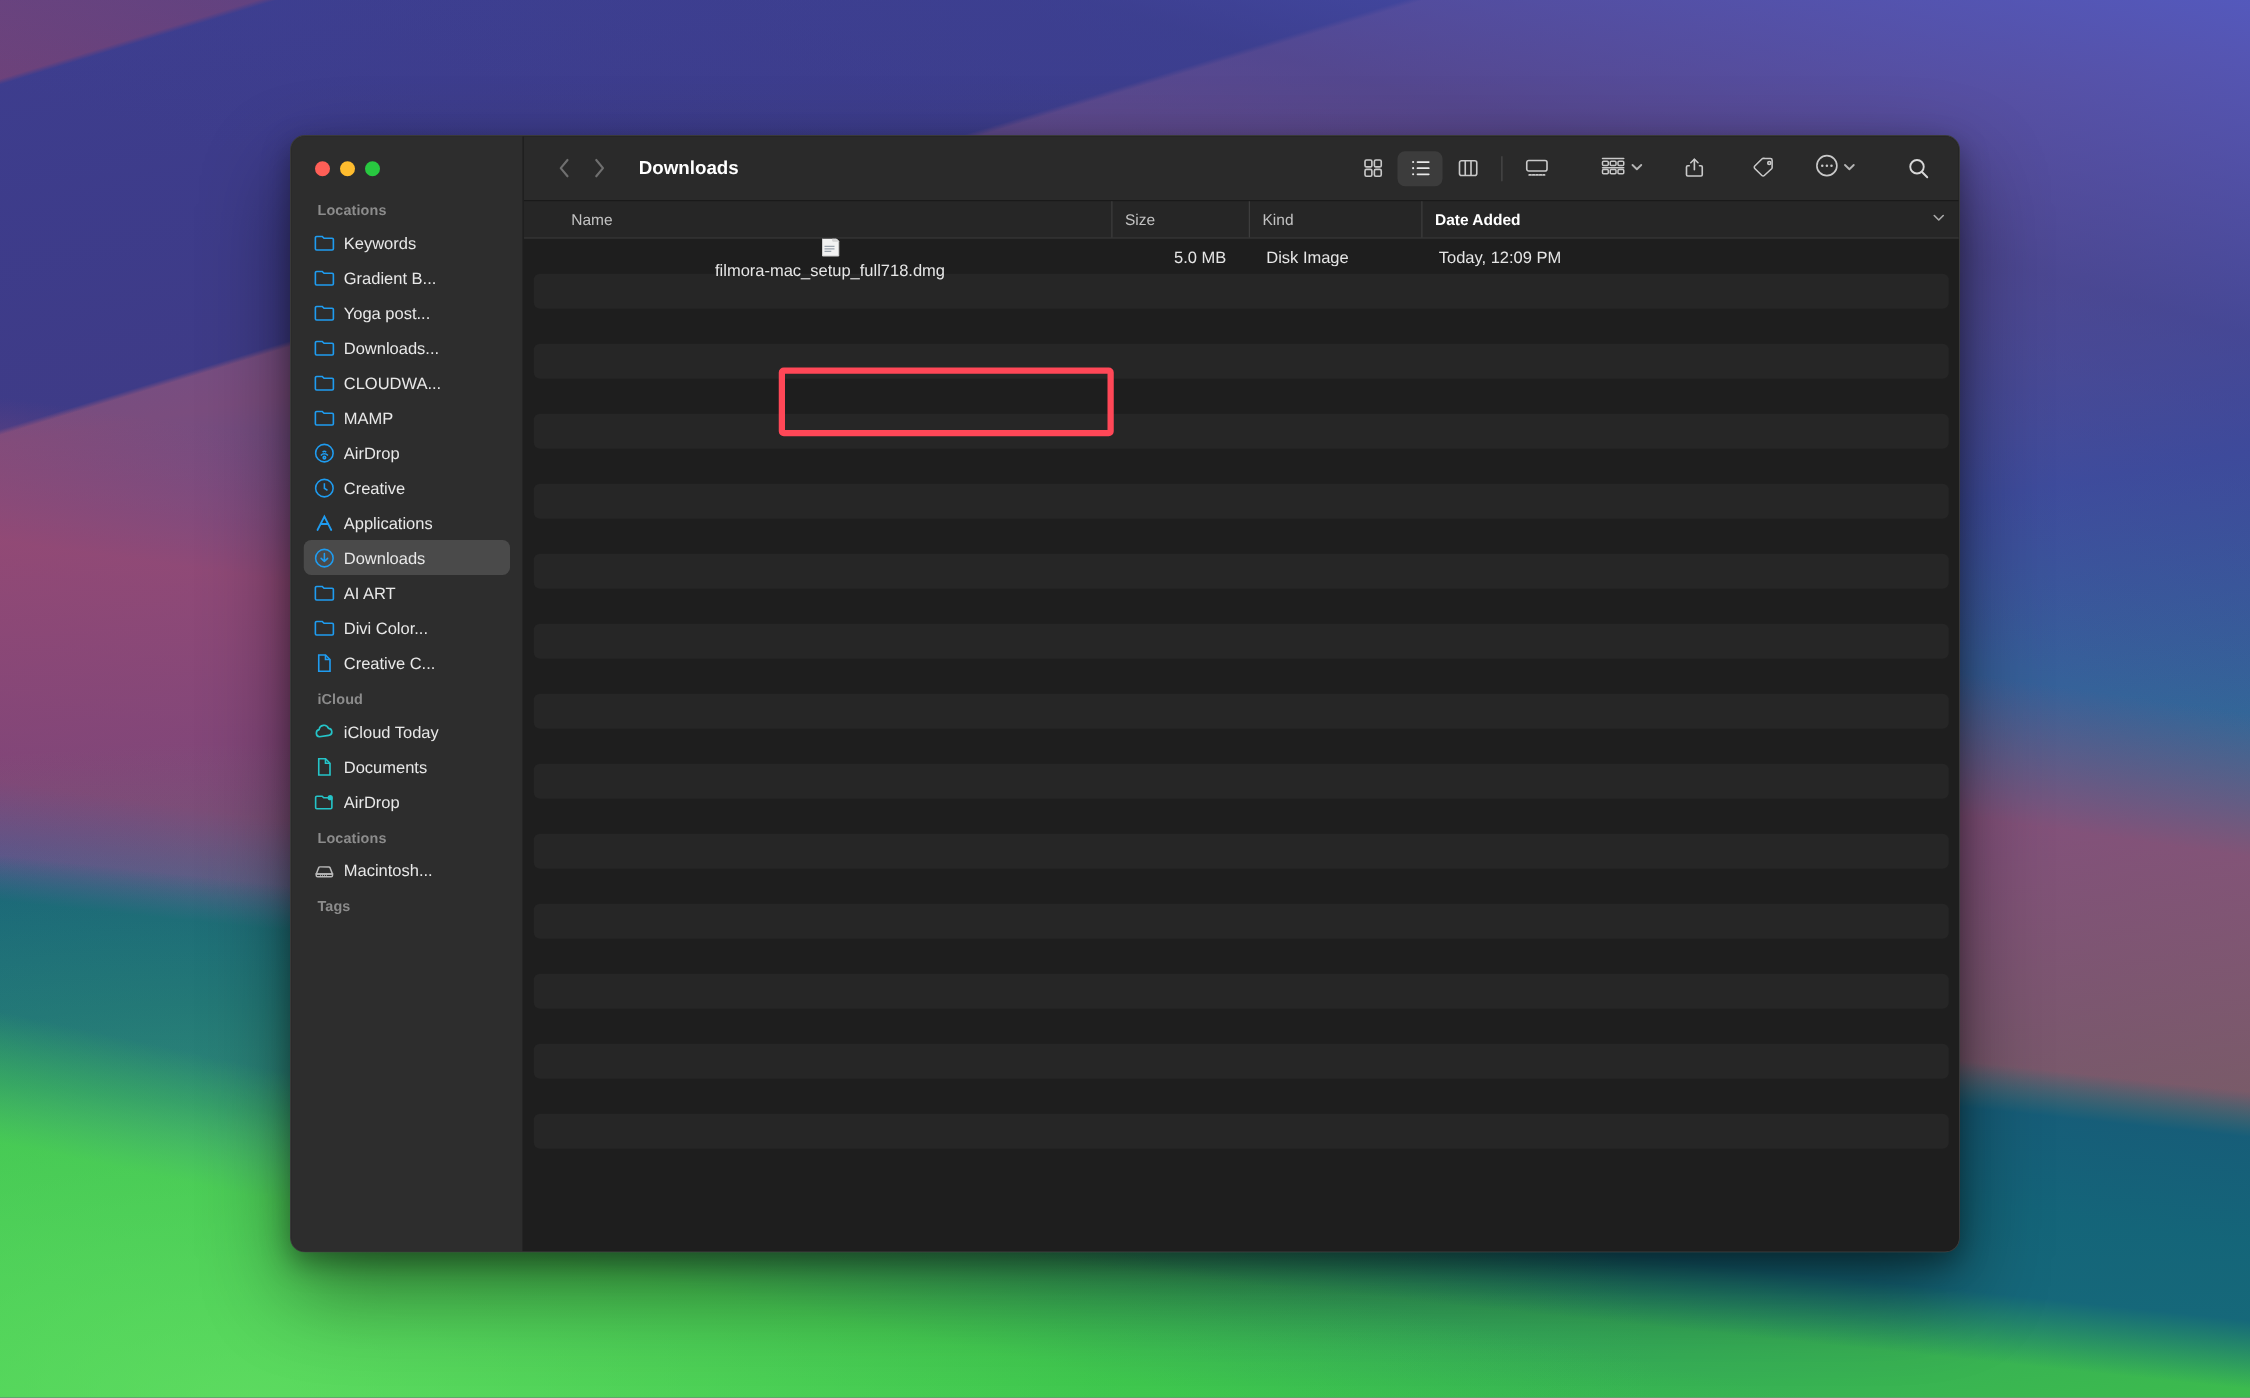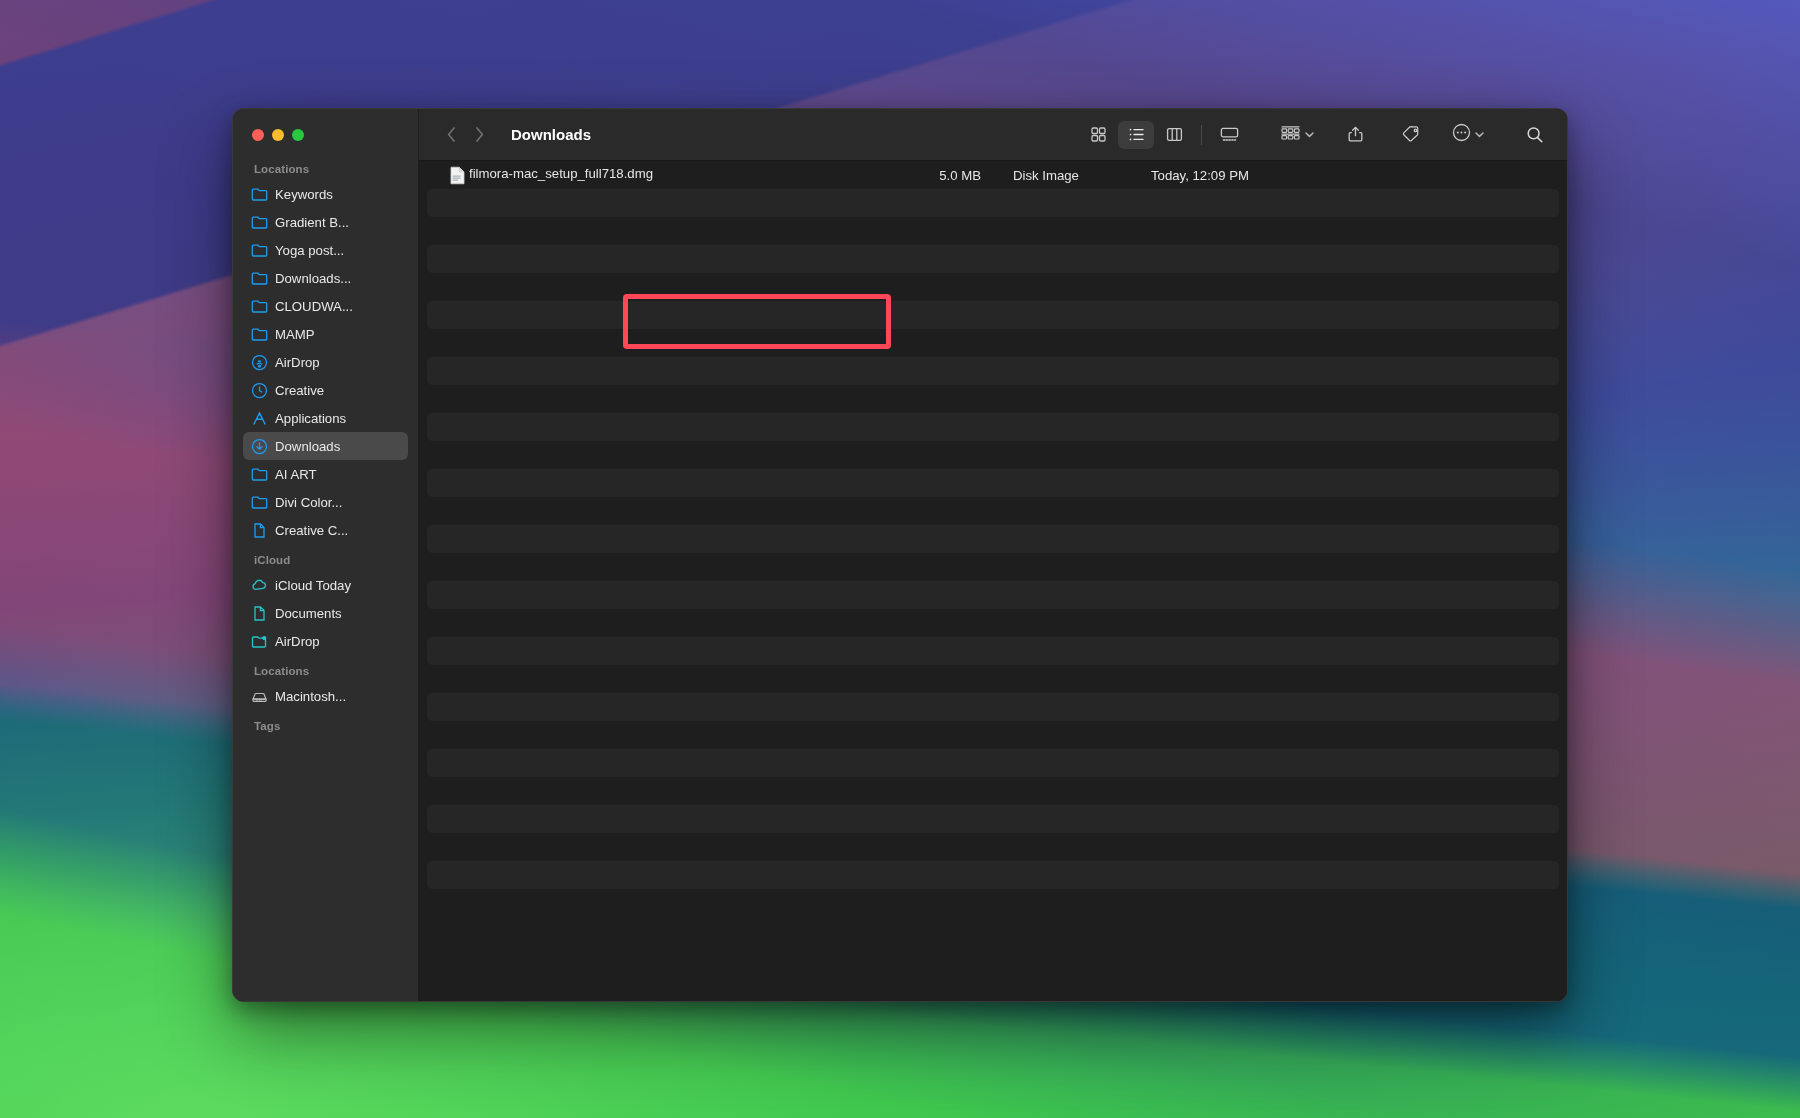--- a/index.html
+++ b/index.html
@@ -214,21 +214,21 @@
   }
   .row {
     height: 28px;
     display: flex; align-items: center;
     border-radius: 5px;
     font-size: 13.2px;
     color: #e6e6e6;
   }
   .row.stripe { background: #262626; }
   .cell { padding: 0 10px; white-space: nowrap; overflow: hidden; }
-  .cell-name { width: 462px; display: flex; gap: 3px; padding-left: 22px; }
+  .cell-name { width: 462px; display: flex; align-items: center; gap: 3px; padding-left: 22px; flex-direction: column; }
   .cell-size { width: 110px; text-align: right; padding-right: 18px; display: block; }
   .cell-kind { width: 138px; padding-left: 14px; }
   .cell-date { flex: 1; padding-left: 14px; }
   .file-icon { width: 17px; height: 19px; flex: 0 0 17px; display: block; }
 
   
   #highlight-box {
     position: absolute;
     left: 390px; top: 185px;
     width: 268px; height: 55px;
@@ -549,20 +549,39 @@
         <span class="tb-gap-lg"></span>
 
         <span class="tb-btn">
           <svg width="20" height="20" viewBox="0 0 20 20" fill="none" stroke="#d8d8d8" stroke-width="1.5" stroke-linecap="round">
             <circle cx="8.6" cy="8.4" r="5.4"></circle>
             <path d="M12.6 12.6l4.2 4.2"></path>
           </svg>
         </span>
       </div>
 
+      <div id="col-header">
+        <div class="col col-name">
+          <span>Name</span>
+        </div>
+        <div class="col col-size">
+          <span>Size</span>
+        </div>
+        <div class="col col-kind">
+          <span>Kind</span>
+        </div>
+        <div class="col col-date">
+          <span>Date Added</span>
+          <span>
+            <svg width="12" height="12" viewBox="0 0 12 12" fill="none" stroke="#a9a9a9" stroke-width="1.3" stroke-linecap="round" stroke-linejoin="round">
+              <path d="M2.4 4.4L6 8l3.6-3.6"></path>
+            </svg>
+          </span>
+        </div>
+      </div>
 
       <div id="file-list">
 
         <div class="row">
           <span class="cell cell-name">
             <span class="file-icon">
               <svg width="17" height="19" viewBox="0 0 17 19" fill="none">
                 <path d="M2 1.2h8.2L15 5.9V17.8H2z" fill="#f2f2f2" stroke="#cfcfcf" stroke-width="0.8"></path>
                 <path d="M10.2 1.2v4.7H15" fill="#d9d9d9" stroke="#cfcfcf" stroke-width="0.8"></path>
                 <rect x="3.6" y="9.6" width="8" height="1" fill="#9aa3ad"></rect>

